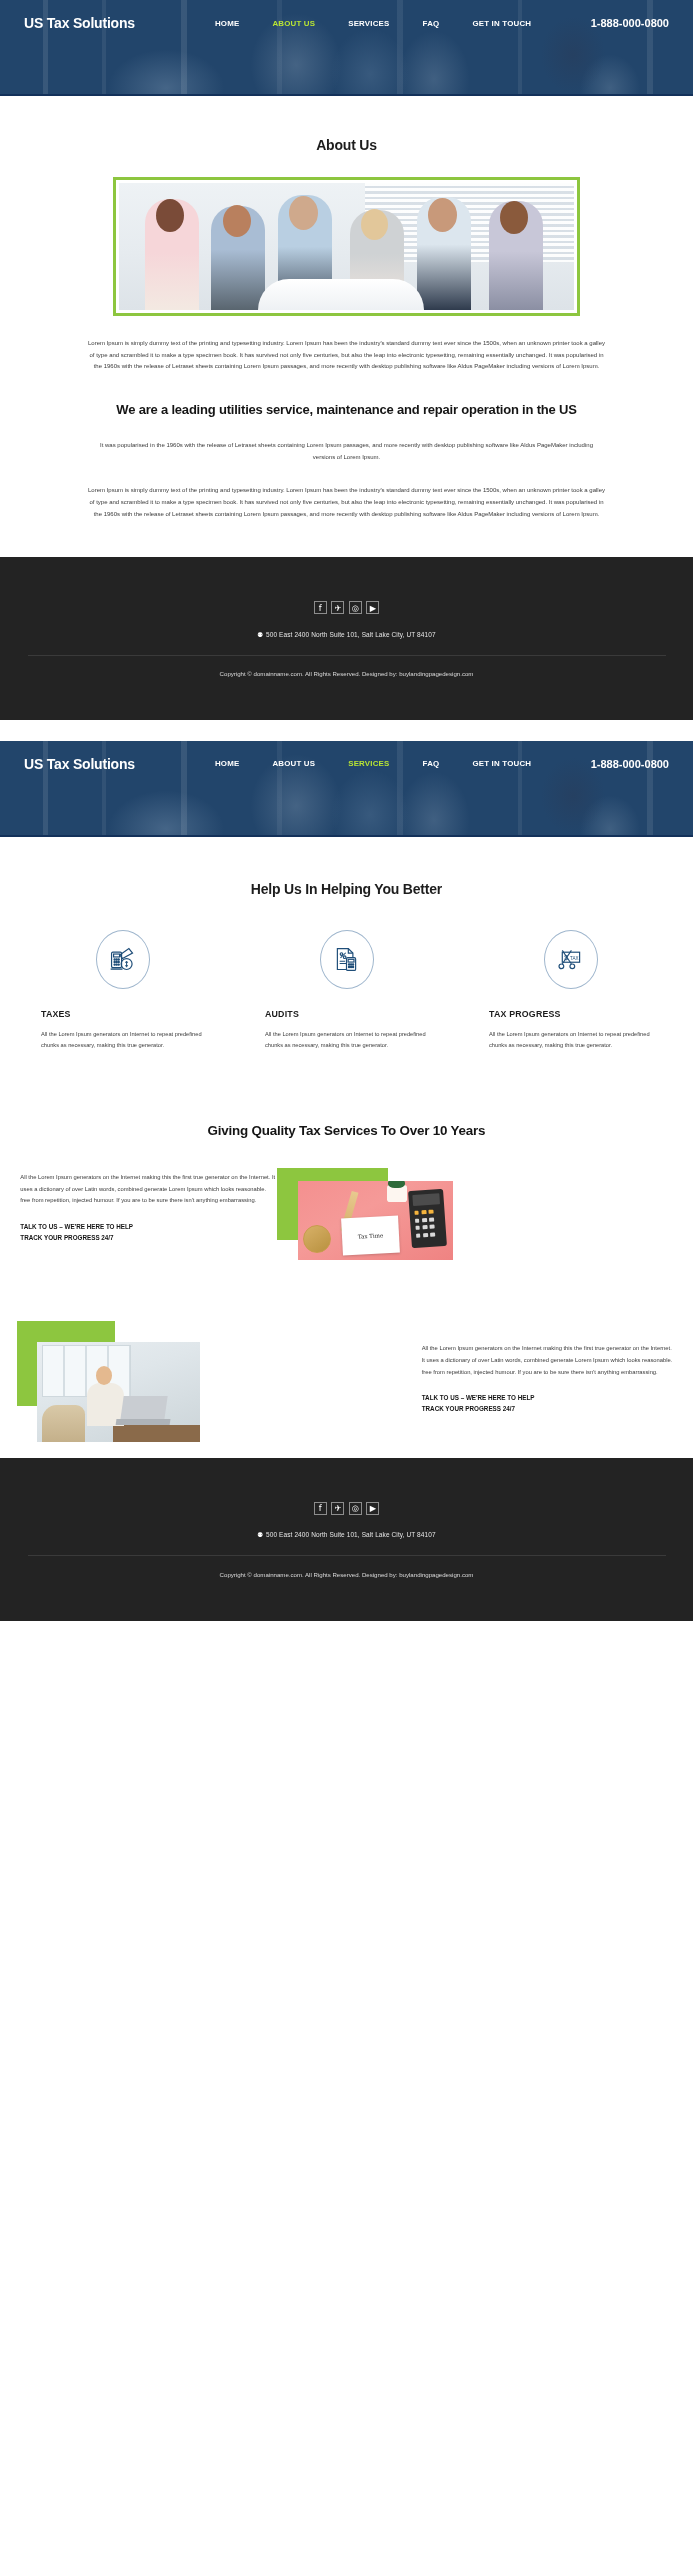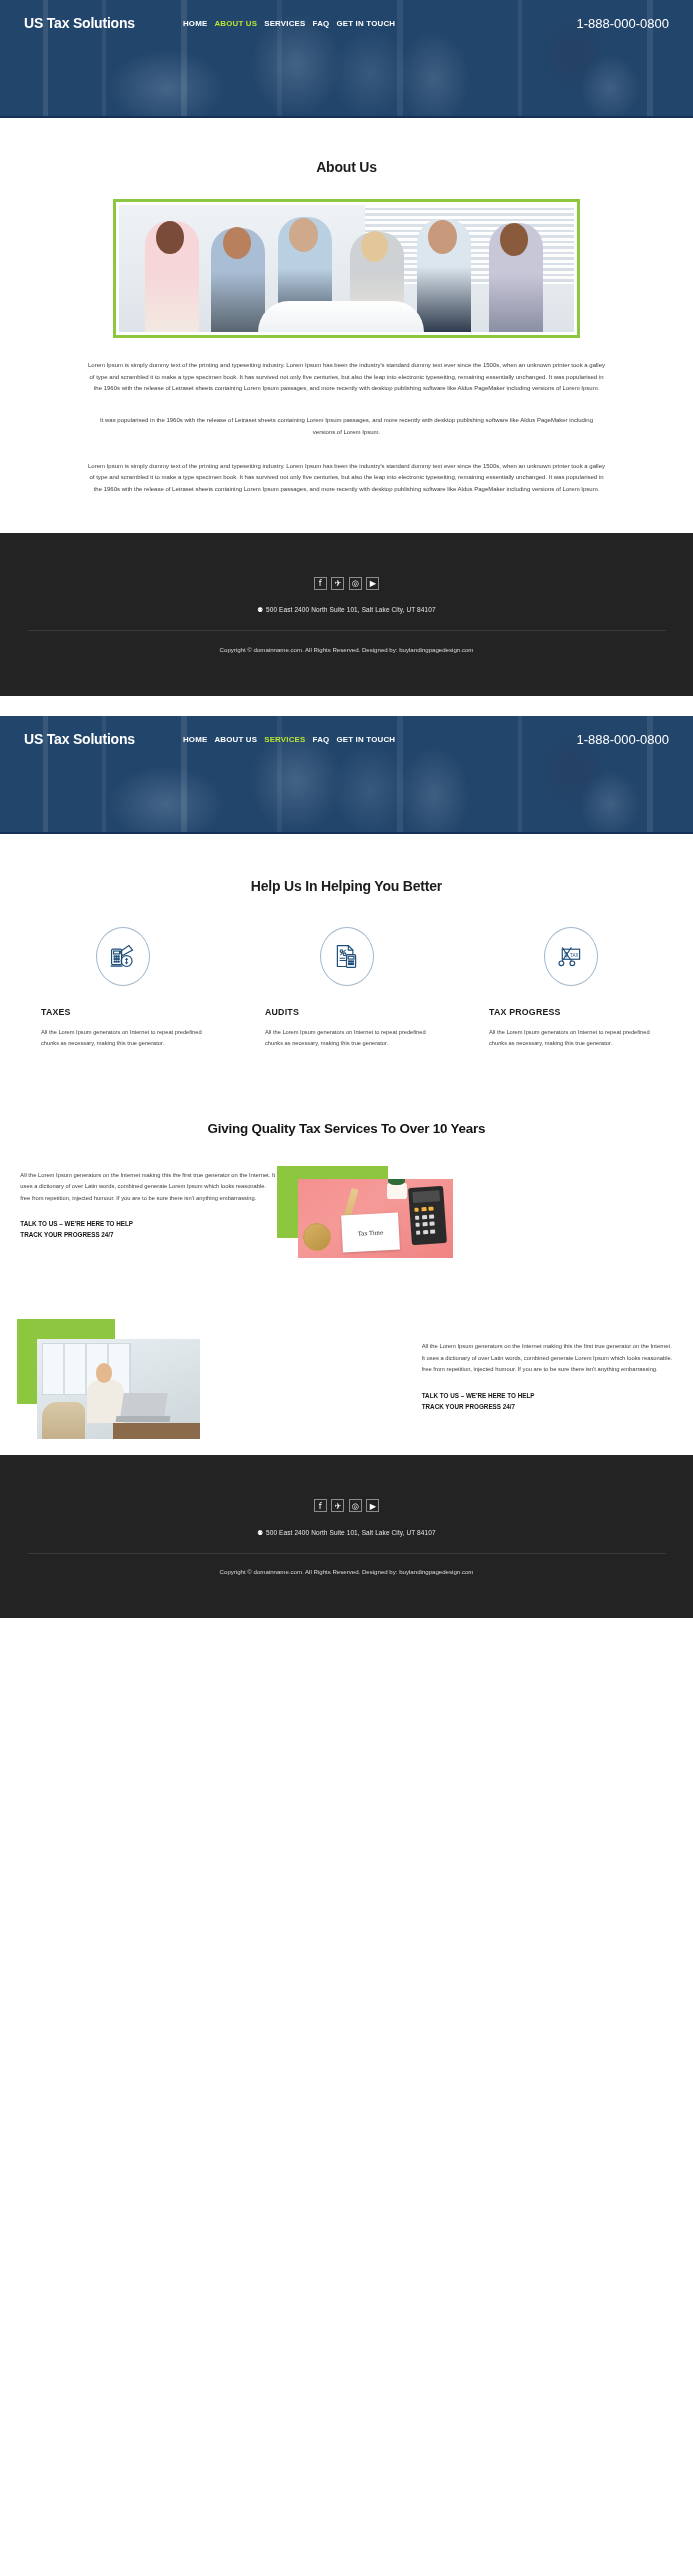--- a/index.html
+++ b/index.html
@@ -9,21 +9,21 @@
     font-family:"Liberation Sans", sans-serif;
     background:#ffffff;
     color:#222;
     -webkit-font-smoothing:antialiased;
   }
   .page { width:693px; position:relative; overflow:hidden; }
 
   
   .hero {
     position:relative;
-    height:118px;
+    height:96px;
     background:#be185d;
     overflow:hidden;
   }
   .hero-photo {
     position:absolute; inset:0;
     background:
       linear-gradient(180deg, rgba(20,45,78,0.62), rgba(16,38,68,0.78)),
       linear-gradient(100deg,#2d4d72 0%,#3a5f86 18%,#24466d 33%,#46708f 48%,#1d3f63 62%,#3d6display 70%,#1b3c5e 100%);
     background-color:#22456b;
   }
@@ -56,37 +56,37 @@
     padding:15px 24px 0 24px;
   }
   .logo {
     color:#ffffff;
     font-size:14px;
     font-weight:bold;
     letter-spacing:-0.2px;
     white-space:nowrap;
   }
   .nav-links {
-    display:flex; align-items:center; gap:7px;
-    margin-left:48px;
+    display:flex; align-items:center; gap:33px;
+    margin-left:80px;
   }
   .nav-links a {
     color:#ffffff;
     font-size:7.9px;
     font-weight:bold;
     letter-spacing:0.2px;
     text-decoration:none;
     white-space:nowrap;
   }
   .nav-links a.active { color:#b9e533; }
   .nav-phone {
     margin-left:auto;
     color:#ffffff;
-    font-size:13px;
-    font-weight:normal;
+    font-size:11px;
+    font-weight:bold;
     white-space:nowrap;
   }
 
   
   .about { padding:41px 0 37px 0; background:#fff; }
   .section-title {
     text-align:center;
     font-size:14px;
     font-weight:bold;
     color:#1d1d1d;
@@ -314,20 +314,21 @@
         <div class="p-head head4"></div>
         <div class="person p5"></div>
         <div class="p-head head5"></div>
         <div class="person p6"></div>
         <div class="p-head head6"></div>
         <div class="table-wh"></div>
       </div>
     </div>
 
     <div class="body-copy">Lorem Ipsum is simply dummy text of the printing and typesetting industry. Lorem Ipsum has been the industry's standard dummy text ever since the 1500s, when an unknown printer took a galley of type and scrambled it to make a type specimen book. It has survived not only five centuries, but also the leap into electronic typesetting, remaining essentially unchanged. It was popularised in the 1960s with the release of Letraset sheets containing Lorem Ipsum passages, and more recently with desktop publishing software like Aldus PageMaker including versions of Lorem Ipsum.</div>
+    <div class="lead-heading">We are a leading utilities service, maintenance and repair operation in the US</div>
     <div class="body-copy second">It was popularised in the 1960s with the release of Letraset sheets containing Lorem Ipsum passages, and more recently with desktop publishing software like Aldus PageMaker including versions of Lorem Ipsum.</div>
     <div class="body-copy third">Lorem Ipsum is simply dummy text of the printing and typesetting industry. Lorem Ipsum has been the industry's standard dummy text ever since the 1500s, when an unknown printer took a galley of type and scrambled it to make a type specimen book. It has survived not only five centuries, but also the leap into electronic typesetting, remaining essentially unchanged. It was popularised in the 1960s with the release of Letraset sheets containing Lorem Ipsum passages, and more recently with desktop publishing software like Aldus PageMaker including versions of Lorem Ipsum.</div>
   </div>
 
   <div class="footer">
     <div class="social">
       <div class="social-btn">f</div>
       <div class="social-btn">✈</div>
       <div class="social-btn">◎</div>
       <div class="social-btn">▶</div>

